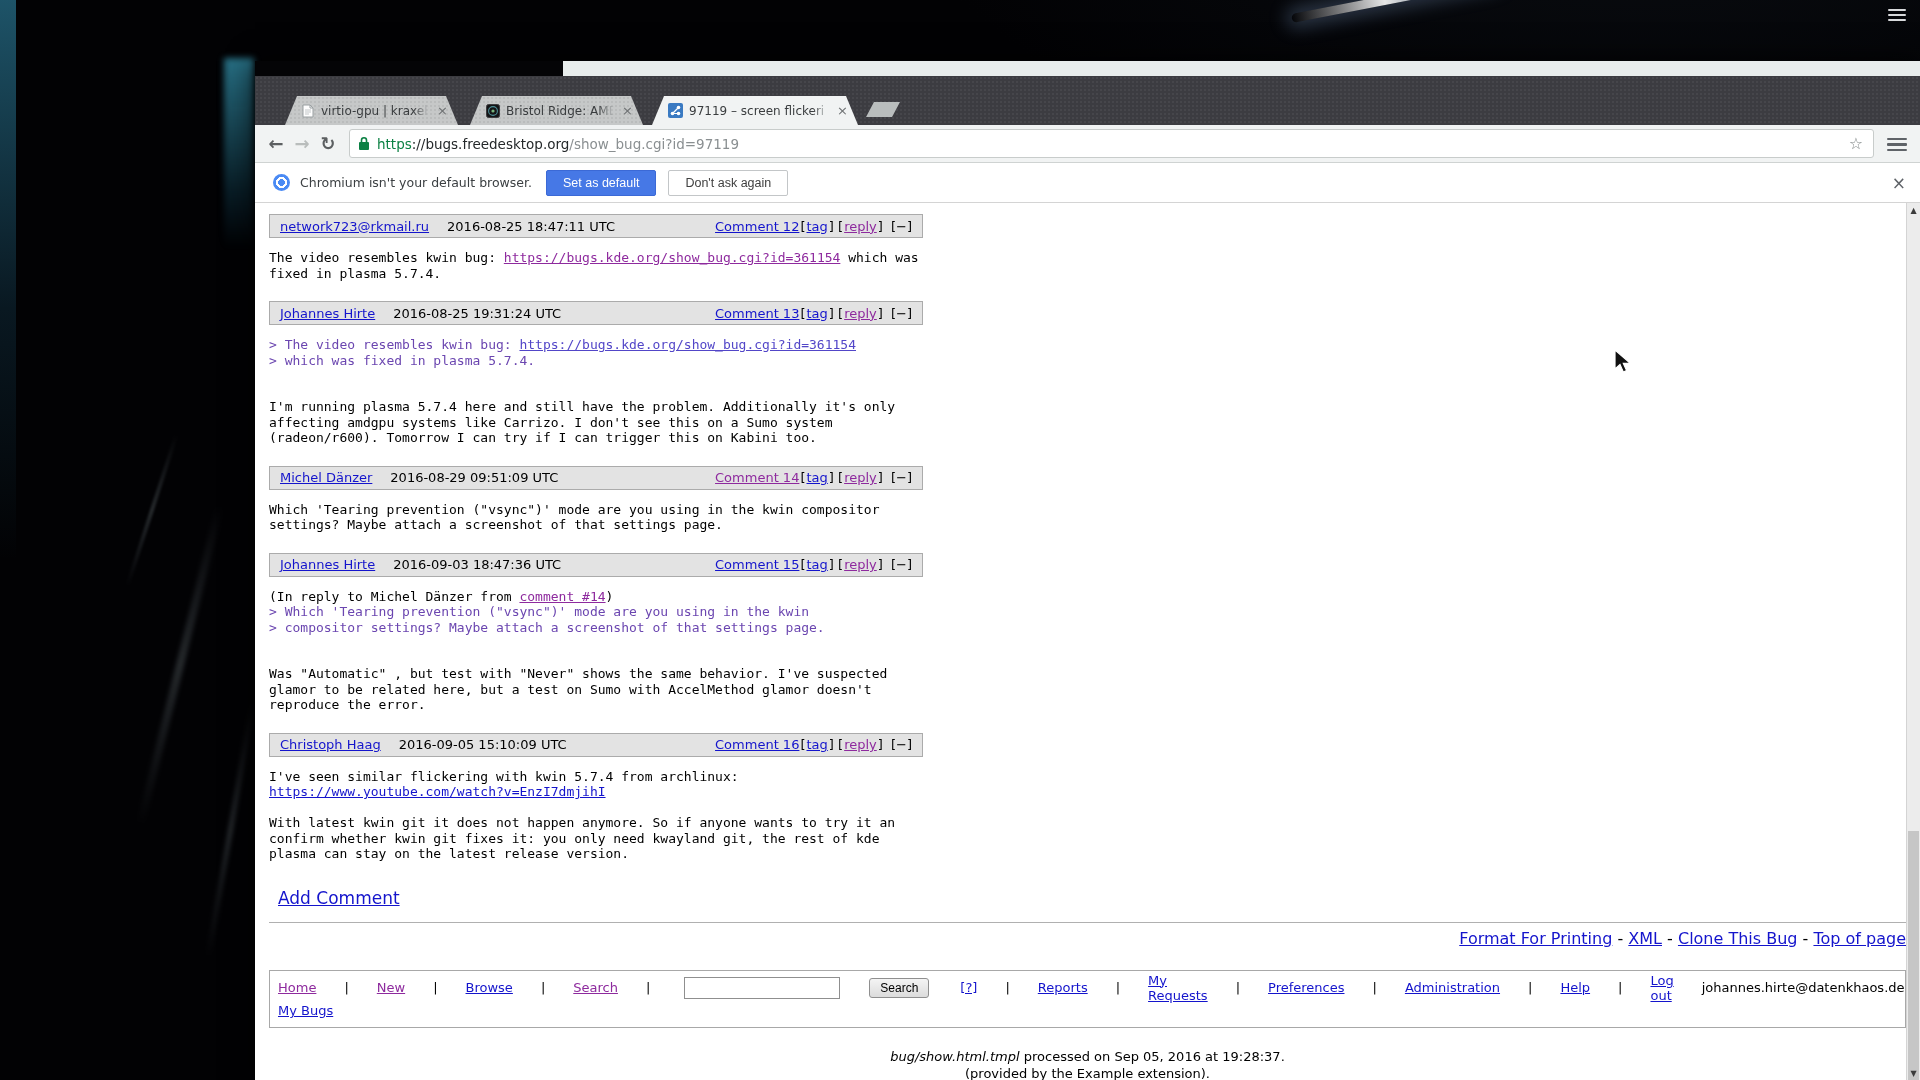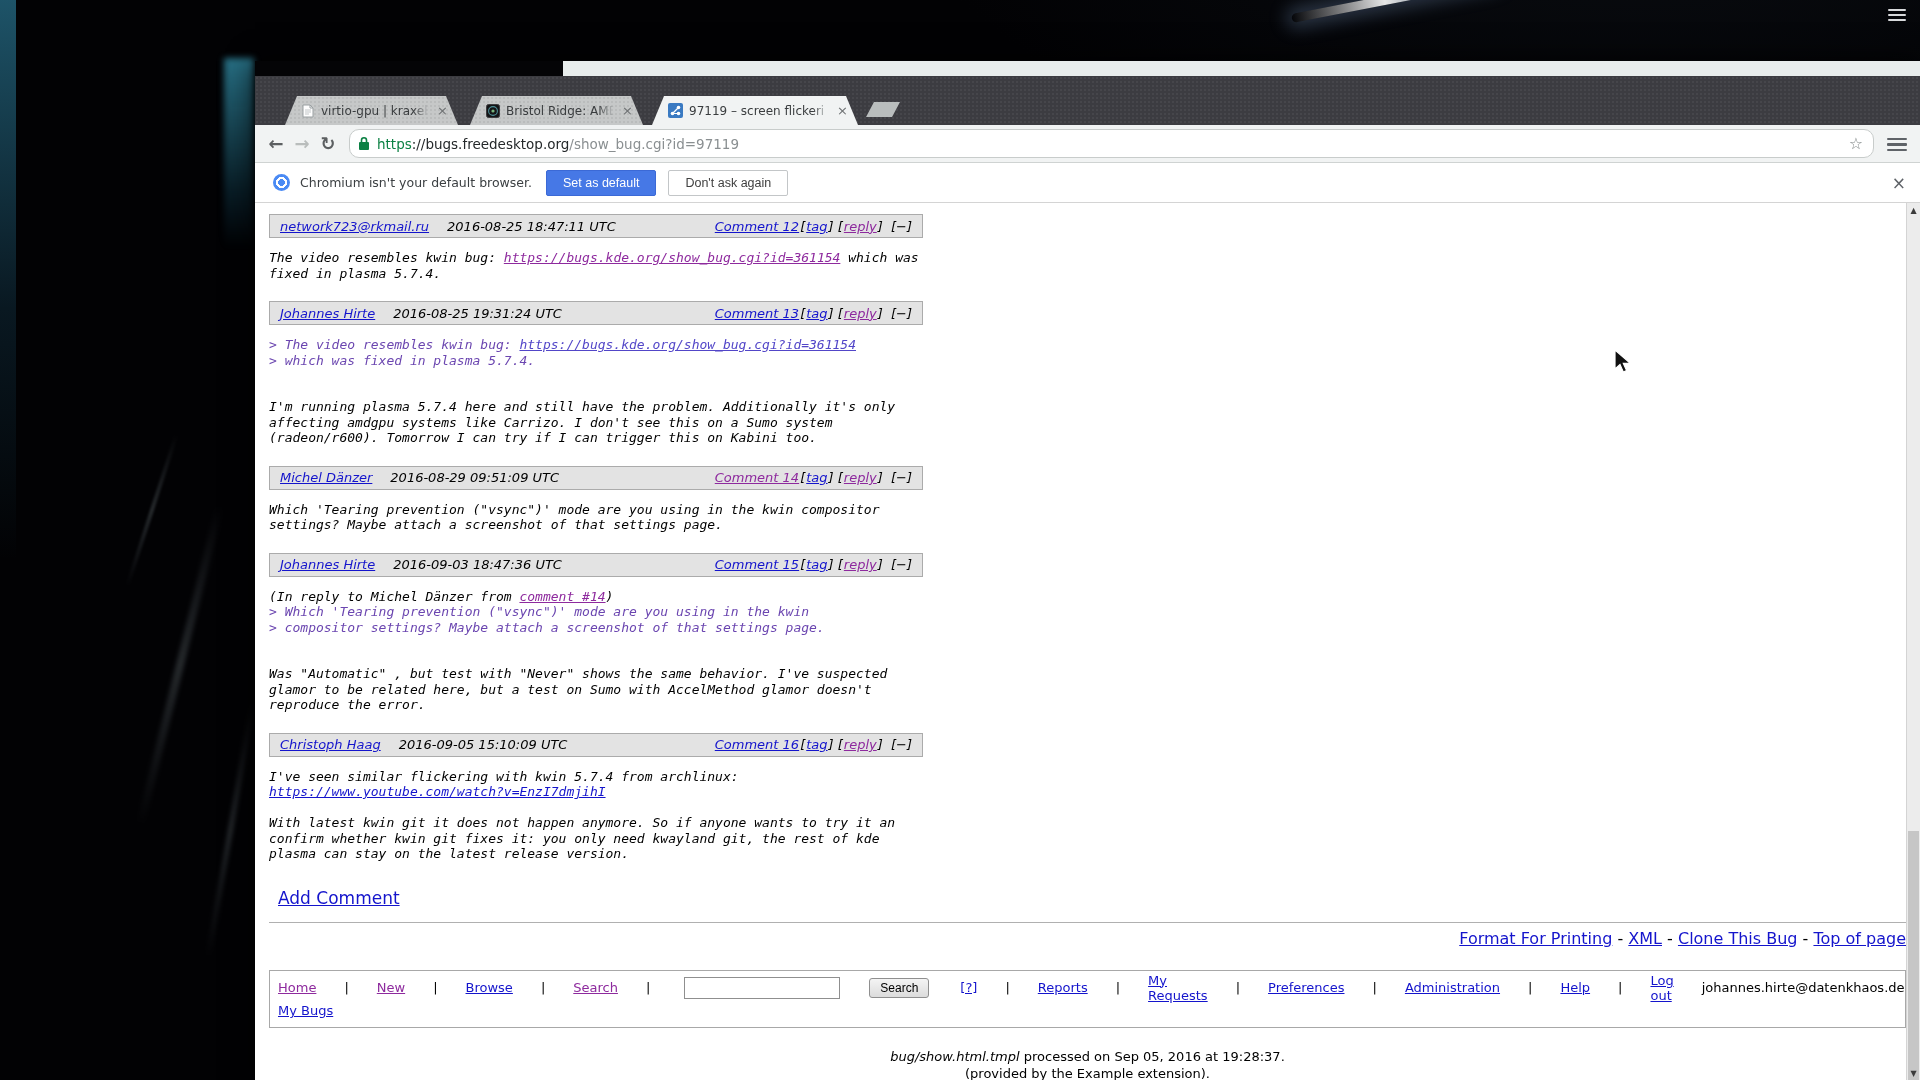--- a/index.html
+++ b/index.html
@@ -51,21 +51,21 @@
   .newtab{position:absolute;left:615px;bottom:8px;width:26px;height:15px;background:#b9bdbd;
      transform:skewX(-28deg);cursor:pointer;}
 
   .toolbar{position:absolute;left:0;top:64px;right:0;height:38px;background:#f1f3f3;
      border-bottom:1px solid #cfd3d2;box-sizing:border-box;display:flex;align-items:center;}
   .navbtn{width:26px;height:26px;display:flex;align-items:center;justify-content:center;
      font-size:18px;font-weight:bold;color:#5c5f61;cursor:pointer;}
   .navbtn.disabled{color:#b9bdbc;}
   .btn-back{margin-left:8px;}
   .omnibox{flex:1;height:27px;margin:0 10px 0 8px;background:#fff;border:1px solid #c8cccb;
-     border-radius:10px;display:flex;align-items:center;padding:0 8px;cursor:text;}
+     border-radius:3px;display:flex;align-items:center;padding:0 8px;cursor:text;}
   .url{font-size:13.5px;white-space:nowrap;overflow:hidden;flex:1;margin-left:7px;}
   .url .scheme{color:#0b8043;}
   .url .host{color:#24282a;}
   .url .path{color:#8a8f91;}
   .star{font-size:16px;color:#858b8b;cursor:pointer;padding:0 2px;}
   .menubtn{width:22px;height:18px;margin:0 12px 0 2px;cursor:pointer;}
   .menubtn i{display:block;height:2.5px;background:#5f6368;margin:3px 1px;border-radius:1px;}
 
   .infobar{position:absolute;left:0;top:102px;right:0;height:40px;background:#fff;
      border-bottom:1px solid #d4d4d4;box-sizing:border-box;display:flex;align-items:center;}
@@ -73,21 +73,21 @@
      background:radial-gradient(circle,#4a8af4 0 3.5px,#fff 3.5px 5.5px,#4a8af4 5.5px 9px);}
   .ib-msg{font-size:12.5px;color:#3c4043;margin:0 14px 0 10px;}
   .ib-btn{font-size:12.5px;border-radius:2px;padding:5px 16px;cursor:pointer;}
   .ib-primary{background:#4678e6;color:#fff;border:1px solid #3b69d6;margin-right:12px;}
   .ib-secondary{background:#fff;color:#404040;border:1px solid #c3c6c8;}
   .ib-close{margin-left:auto;margin-right:14px;font-size:17px;color:#5f6368;cursor:pointer;}
 
   
   .content{position:absolute;left:0;top:142px;right:14px;bottom:0;background:#fff;
      overflow:hidden;padding:11px 0 0 14px;box-sizing:border-box;}
-  .comments{width:654px;font-style:italic;}
+  .comments{width:654px;}
   .comment{margin-bottom:20px;}
   .chead{height:24px;background:#e3e3e3;border:1px solid #ababab;box-sizing:border-box;
      display:flex;align-items:center;justify-content:space-between;padding:0 10px;font-size:13px;}
   .cdate{color:#000;margin-left:18px;}
   .cright span.br{color:#000;}
   .cright a{margin:0 1px;}
   .cnum{margin-right:10px;}
   .collapse{color:#000;margin-left:4px;cursor:pointer;}
   .lnk{cursor:pointer;}
   .u{text-decoration:underline;}

